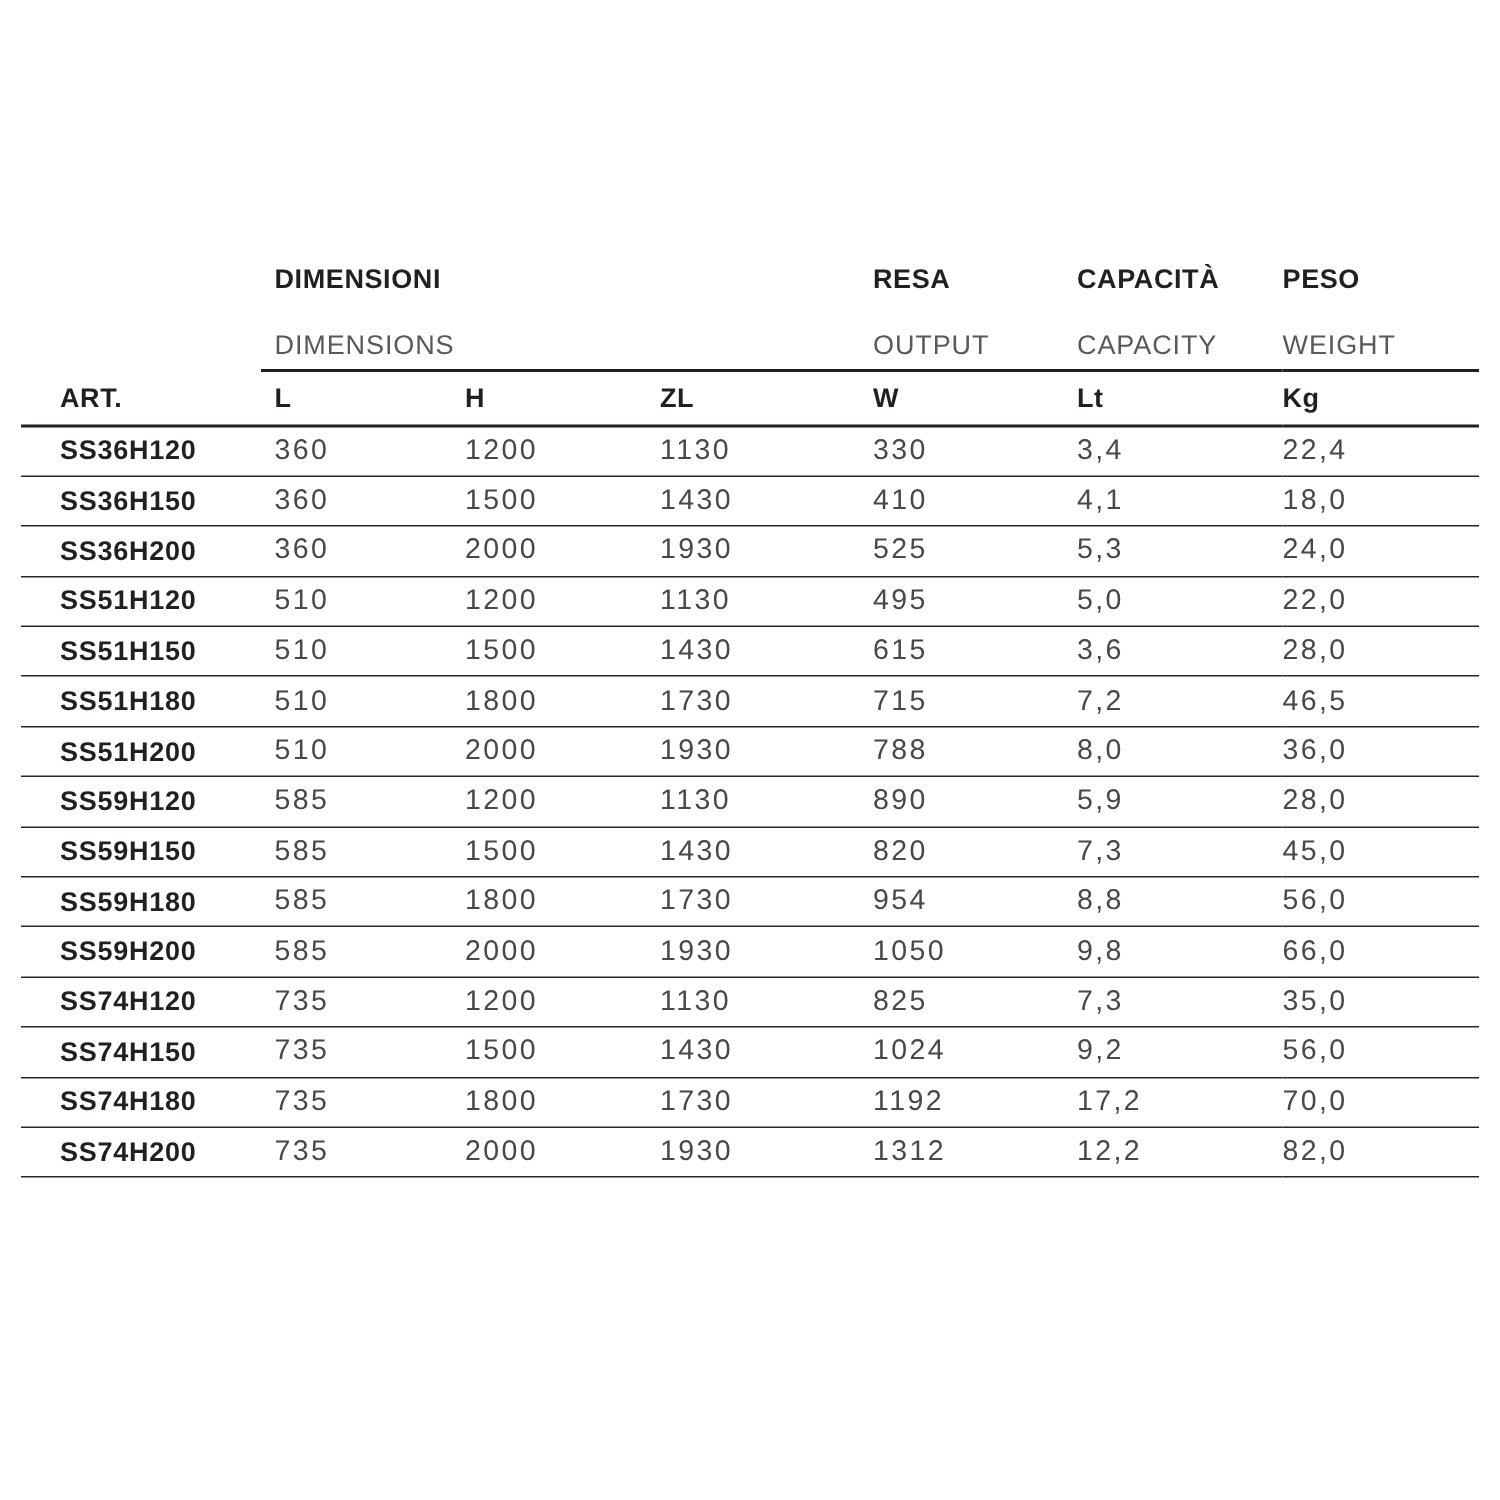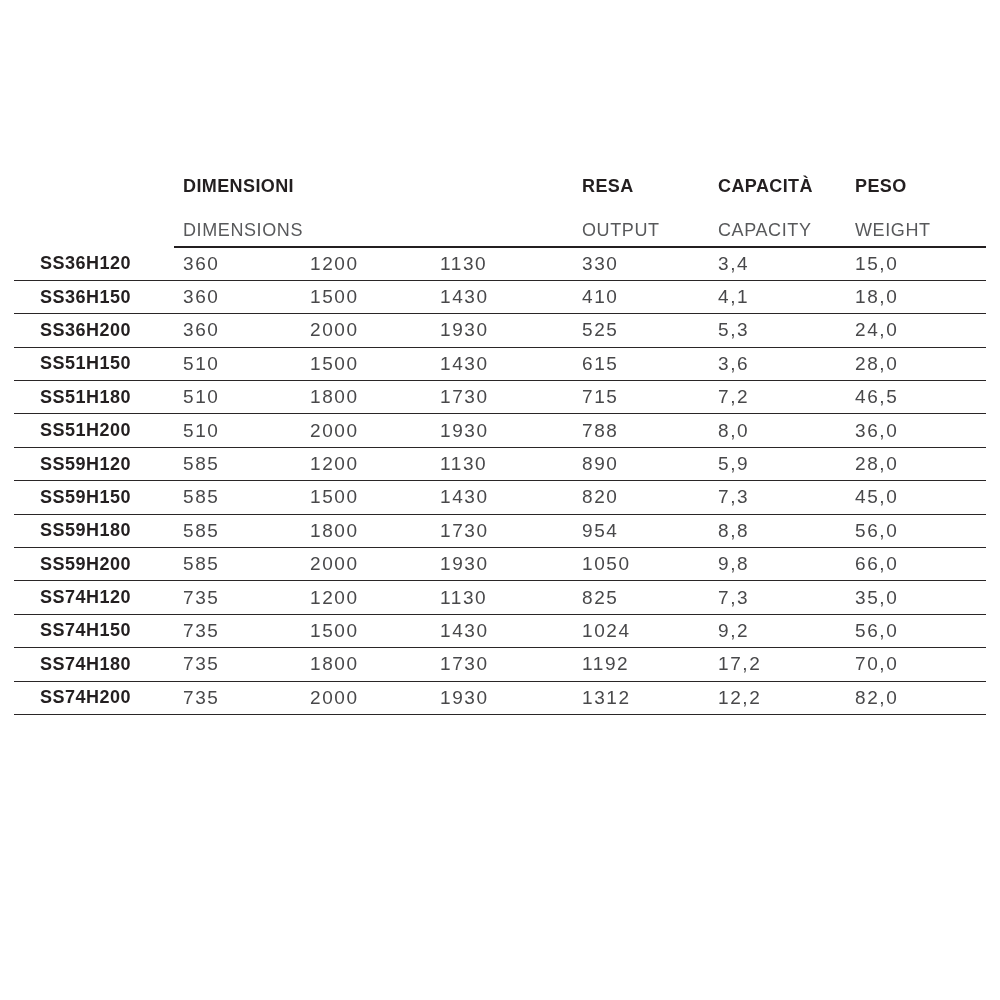--- a/index.html
+++ b/index.html
@@ -107,48 +107,66 @@
         </td>
         <td class="group">
           <div class="group-title">CAPACITÀ</div>
           <div class="group-subtitle">CAPACITY</div>
         </td>
         <td class="group">
           <div class="group-title">PESO</div>
           <div class="group-subtitle">WEIGHT</div>
         </td>
       </tr>
+      <tr class="unit-row">
+        <td>ART.</td>
+        <td>L</td>
+        <td>H</td>
+        <td>ZL</td>
+        <td>W</td>
+        <td>Lt</td>
+        <td>Kg</td>
+      </tr>
     </thead>
     <tbody>
         <tr>
           <td class="art">SS36H120</td>
           <td>360</td>
           <td>1200</td>
           <td>1130</td>
           <td>330</td>
           <td>3,4</td>
-          <td>15,0</td>
+          <td>22,4</td>
         </tr>
         <tr>
           <td class="art">SS36H150</td>
           <td>360</td>
           <td>1500</td>
           <td>1430</td>
           <td>410</td>
           <td>4,1</td>
           <td>18,0</td>
         </tr>
         <tr>
           <td class="art">SS36H200</td>
           <td>360</td>
           <td>2000</td>
           <td>1930</td>
           <td>525</td>
           <td>5,3</td>
           <td>24,0</td>
+        </tr>
+        <tr>
+          <td class="art">SS51H120</td>
+          <td>510</td>
+          <td>1200</td>
+          <td>1130</td>
+          <td>495</td>
+          <td>5,0</td>
+          <td>22,0</td>
         </tr>
         <tr>
           <td class="art">SS51H150</td>
           <td>510</td>
           <td>1500</td>
           <td>1430</td>
           <td>615</td>
           <td>3,6</td>
           <td>28,0</td>
         </tr>

